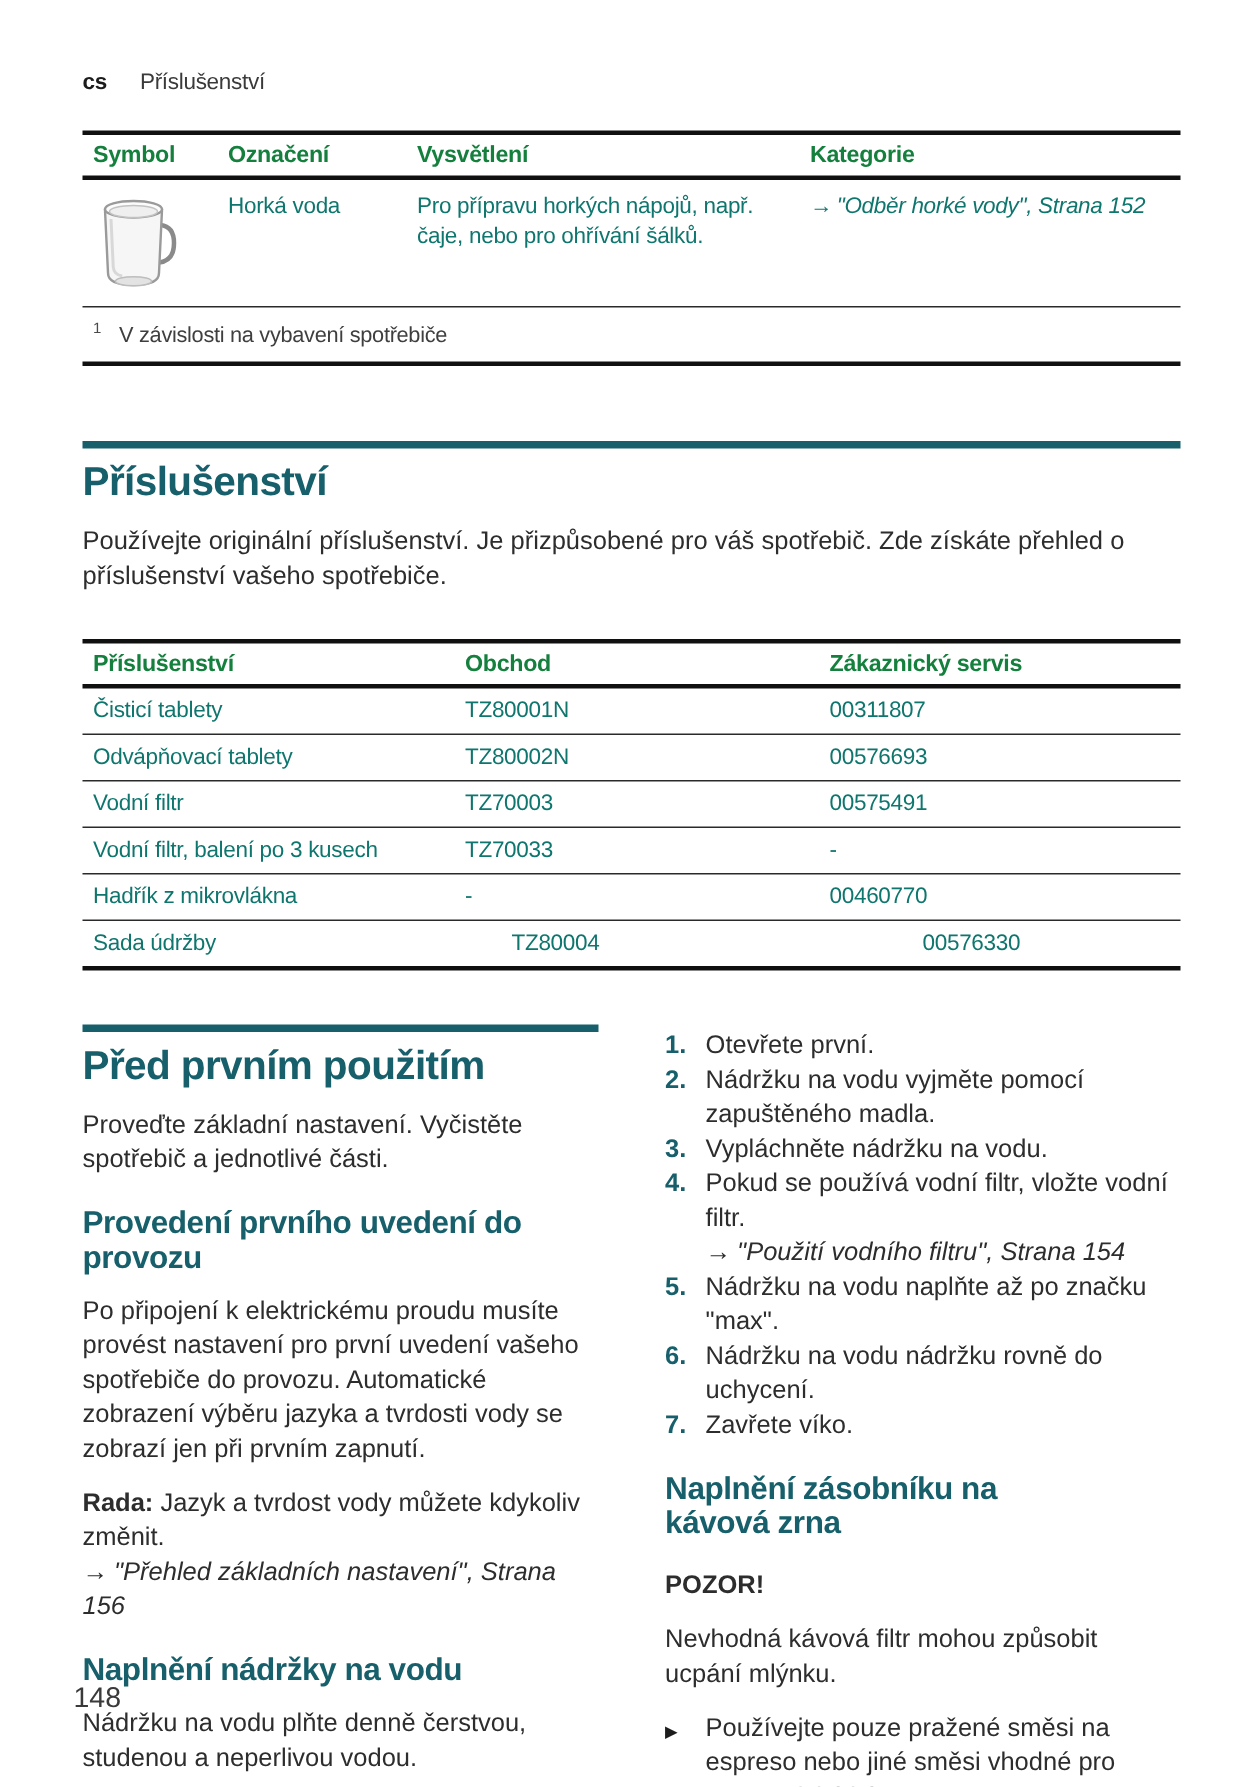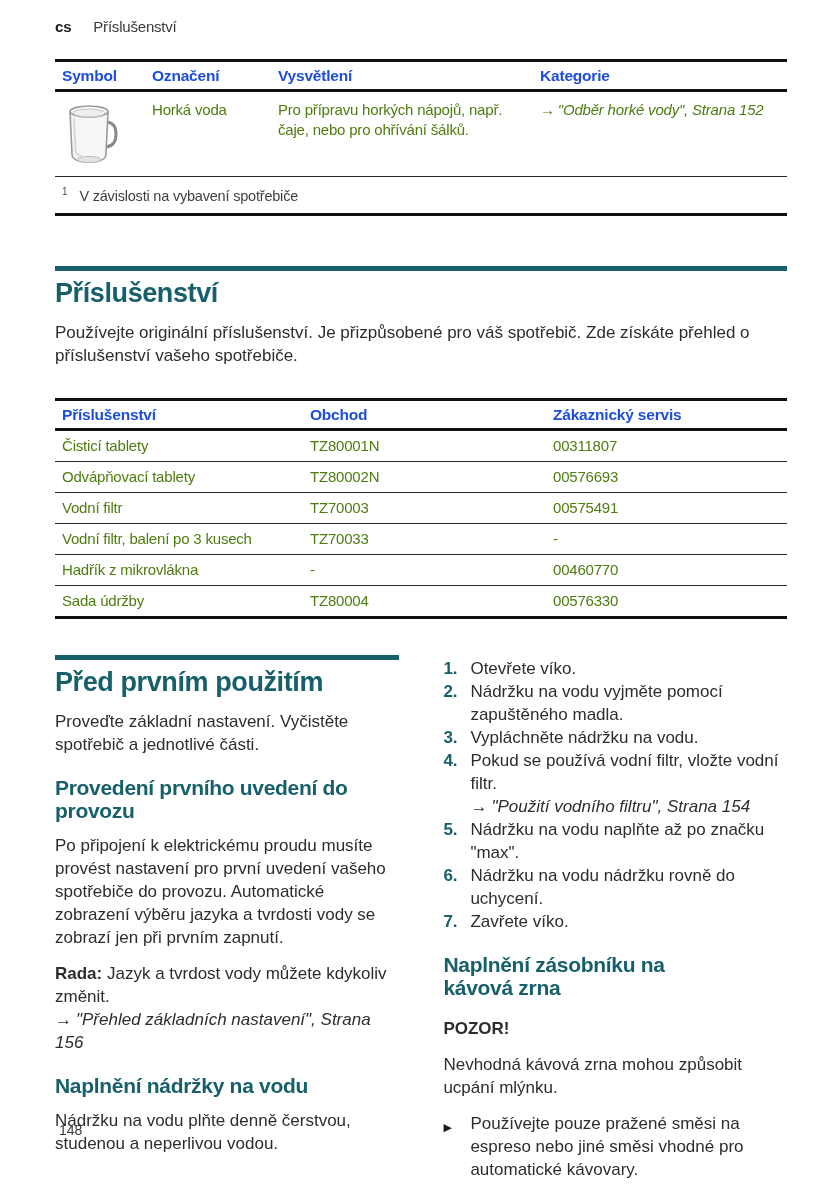--- a/index.html
+++ b/index.html
@@ -4,46 +4,46 @@
 <style>
   * { margin: 0; padding: 0; box-sizing: border-box; }
   html, body { background: #ffffff; }
   .page {
     position: relative;
     width: 839px;
     height: 1191px;
     background: #ffffff;
     font-family: "Liberation Sans", "DejaVu Sans", sans-serif;
     color: #2d2d2d;
-    padding: 18px 52px 0 55px;
+    padding: 46px 52px 0 55px;
     overflow: hidden;
   }
 
   
   .running-header { display: flex; align-items: baseline; gap: 22px; font-size: 15px; letter-spacing: -0.2px; }
   .running-header .lang { font-weight: bold; color: #1c1c1c; }
   .running-header .rh-title { color: #3a3a3a; }
 
   
   .dtable { width: 100%; letter-spacing: -0.2px; }
   .dtable .t-head { border-top: 3px solid #101010; border-bottom: 3px solid #101010; }
   .t-grid1 { display: grid; grid-template-columns: 90px 126px 262px 1fr; padding-left: 7px; }
   .t-grid2 { display: grid; grid-template-columns: 248px 243px 1fr; padding-left: 7px; }
-  .dtable .t-head > div { font-weight: bold; font-size: 15.5px; color: #1d4ed8; padding: 5px 6px 4px 0; }
-  .dtable .t-cell { font-size: 15px; color: #4d7c0f; padding: 6px 8px 6px 0; line-height: 20px; }
+  .dtable .t-head > div { font-weight: bold; font-size: 15.5px; color: #15803d; padding: 5px 6px 4px 0; }
+  .dtable .t-cell { font-size: 15px; color: #0f766e; padding: 6px 8px 6px 0; line-height: 20px; }
   .tbl1 { margin-top: 24px; }
   .tbl1 .t-body { border-bottom: 1px solid #2a2a2a; }
   .tbl1 .t-body .t-cell { padding-top: 8px; padding-bottom: 10px; }
   .tbl1 .footnote-row { border-bottom: 3px solid #101010; font-size: 14.5px; color: #3f3f3f; padding: 5px 0 7px 7px; line-height: 19px; }
   .tbl1 .footnote-row sup { font-size: 10px; margin-right: 12px; color: #4a4a4a; }
   .cat-link { font-style: italic; color: #4a4a4a; }
   .cat-link .arrow { font-style: normal; margin-right: 3px; }
 
   .tbl2 .t-row { border-bottom: 1px solid #2a2a2a; }
-  .tbl2 .t-row:last-child { border-bottom: 3px solid #101010; }
+  .tbl2 .t-row:last-child { border-bottom: 3px solid #101010; gap: 31px; }
   .tbl2 .t-cell { padding-top: 5px; padding-bottom: 5px; }
 
   
   .cup-wrap { width: 56px; height: 66px; }
 
   
   .section-bar { height: 5px; background: #17606b; width: 100%; }
   h1.sec-title { font-size: 27px; font-weight: bold; color: #17606b; letter-spacing: -0.4px; margin: 7px 0 12px 0; }
   h2.sub-title { font-size: 21px; font-weight: bold; color: #17606b; letter-spacing: -0.3px; line-height: 23px; margin: 20px 0 12px 0; }
   p.body-text { font-size: 17px; line-height: 23px; color: #2d2d2d; margin-bottom: 13px; }
@@ -67,21 +67,21 @@
   .steps .step-body { flex: 1; }
   .steps .step-link { font-style: italic; }
   .steps .step-link .arrow { font-style: normal; margin-right: 4px; }
 
   .beans-title { width: 280px; margin-top: 16px; }
   .warn-label { font-size: 17px; line-height: 23px; font-weight: bold; color: #1c1c1c; margin-bottom: 0; margin-top: 18px; }
   .warn-text { margin-bottom: 0; }
   .bullet-row { display: flex; font-size: 17px; line-height: 23px; }
   .bullet-row .tri { width: 27px; flex: 0 0 27px; font-size: 11px; padding-top: 4px; color: #1c1c1c; }
 
-  .page-number { position: absolute; left: 59px; top: 1122px; font-size: 14px; color: #3a3a3a; }
+  .page-number { position: absolute; left: 49px; top: 1122px; font-size: 19px; color: #3a3a3a; }
 </style>
 </head>
 <body>
 
 <div class="page">
 
   <div class="running-header">
     <span class="lang">cs</span>
     <span class="rh-title">Příslušenství</span>
   </div>
@@ -174,21 +174,21 @@
       <h2 class="sub-title">Naplnění nádržky na vodu</h2>
       <p class="body-text">Nádržku na vodu plňte denně čerstvou, studenou a neperlivou vodou.</p>
     </div>
 
     <div class="col-gap"></div>
 
     <div class="col-right">
       <ol class="steps">
         <li>
             <span class="num">1.</span>
-            <span class="step-body">Otevřete víko.</span>
+            <span class="step-body">Otevřete první.</span>
           </li>
         <li>
             <span class="num">2.</span>
             <span class="step-body">Nádržku na vodu vyjměte pomocí zapuštěného madla.</span>
           </li>
         <li>
             <span class="num">3.</span>
             <span class="step-body">Vypláchněte nádržku na vodu.</span>
           </li>
         <li>
@@ -207,21 +207,21 @@
             <span class="step-body">Nádržku na vodu nádržku rovně do uchycení.</span>
           </li>
         <li>
             <span class="num">7.</span>
             <span class="step-body">Zavřete víko.</span>
           </li>
       </ol>
 
       <h2 class="sub-title beans-title">Naplnění zásobníku na kávová zrna</h2>
       <p class="body-text warn-label">POZOR!</p>
-      <p class="body-text warn-text">Nevhodná kávová zrna mohou způsobit ucpání mlýnku.</p>
+      <p class="body-text warn-text">Nevhodná kávová filtr mohou způsobit ucpání mlýnku.</p>
       <div class="bullet-row">
         <span class="tri">▶</span>
         <span class="step-body">Používejte pouze pražené směsi na espreso nebo jiné směsi vhodné pro automatické kávovary.</span>
       </div>
     </div>
   </div>
 
   <div class="page-number">148</div>
 </div>
 

